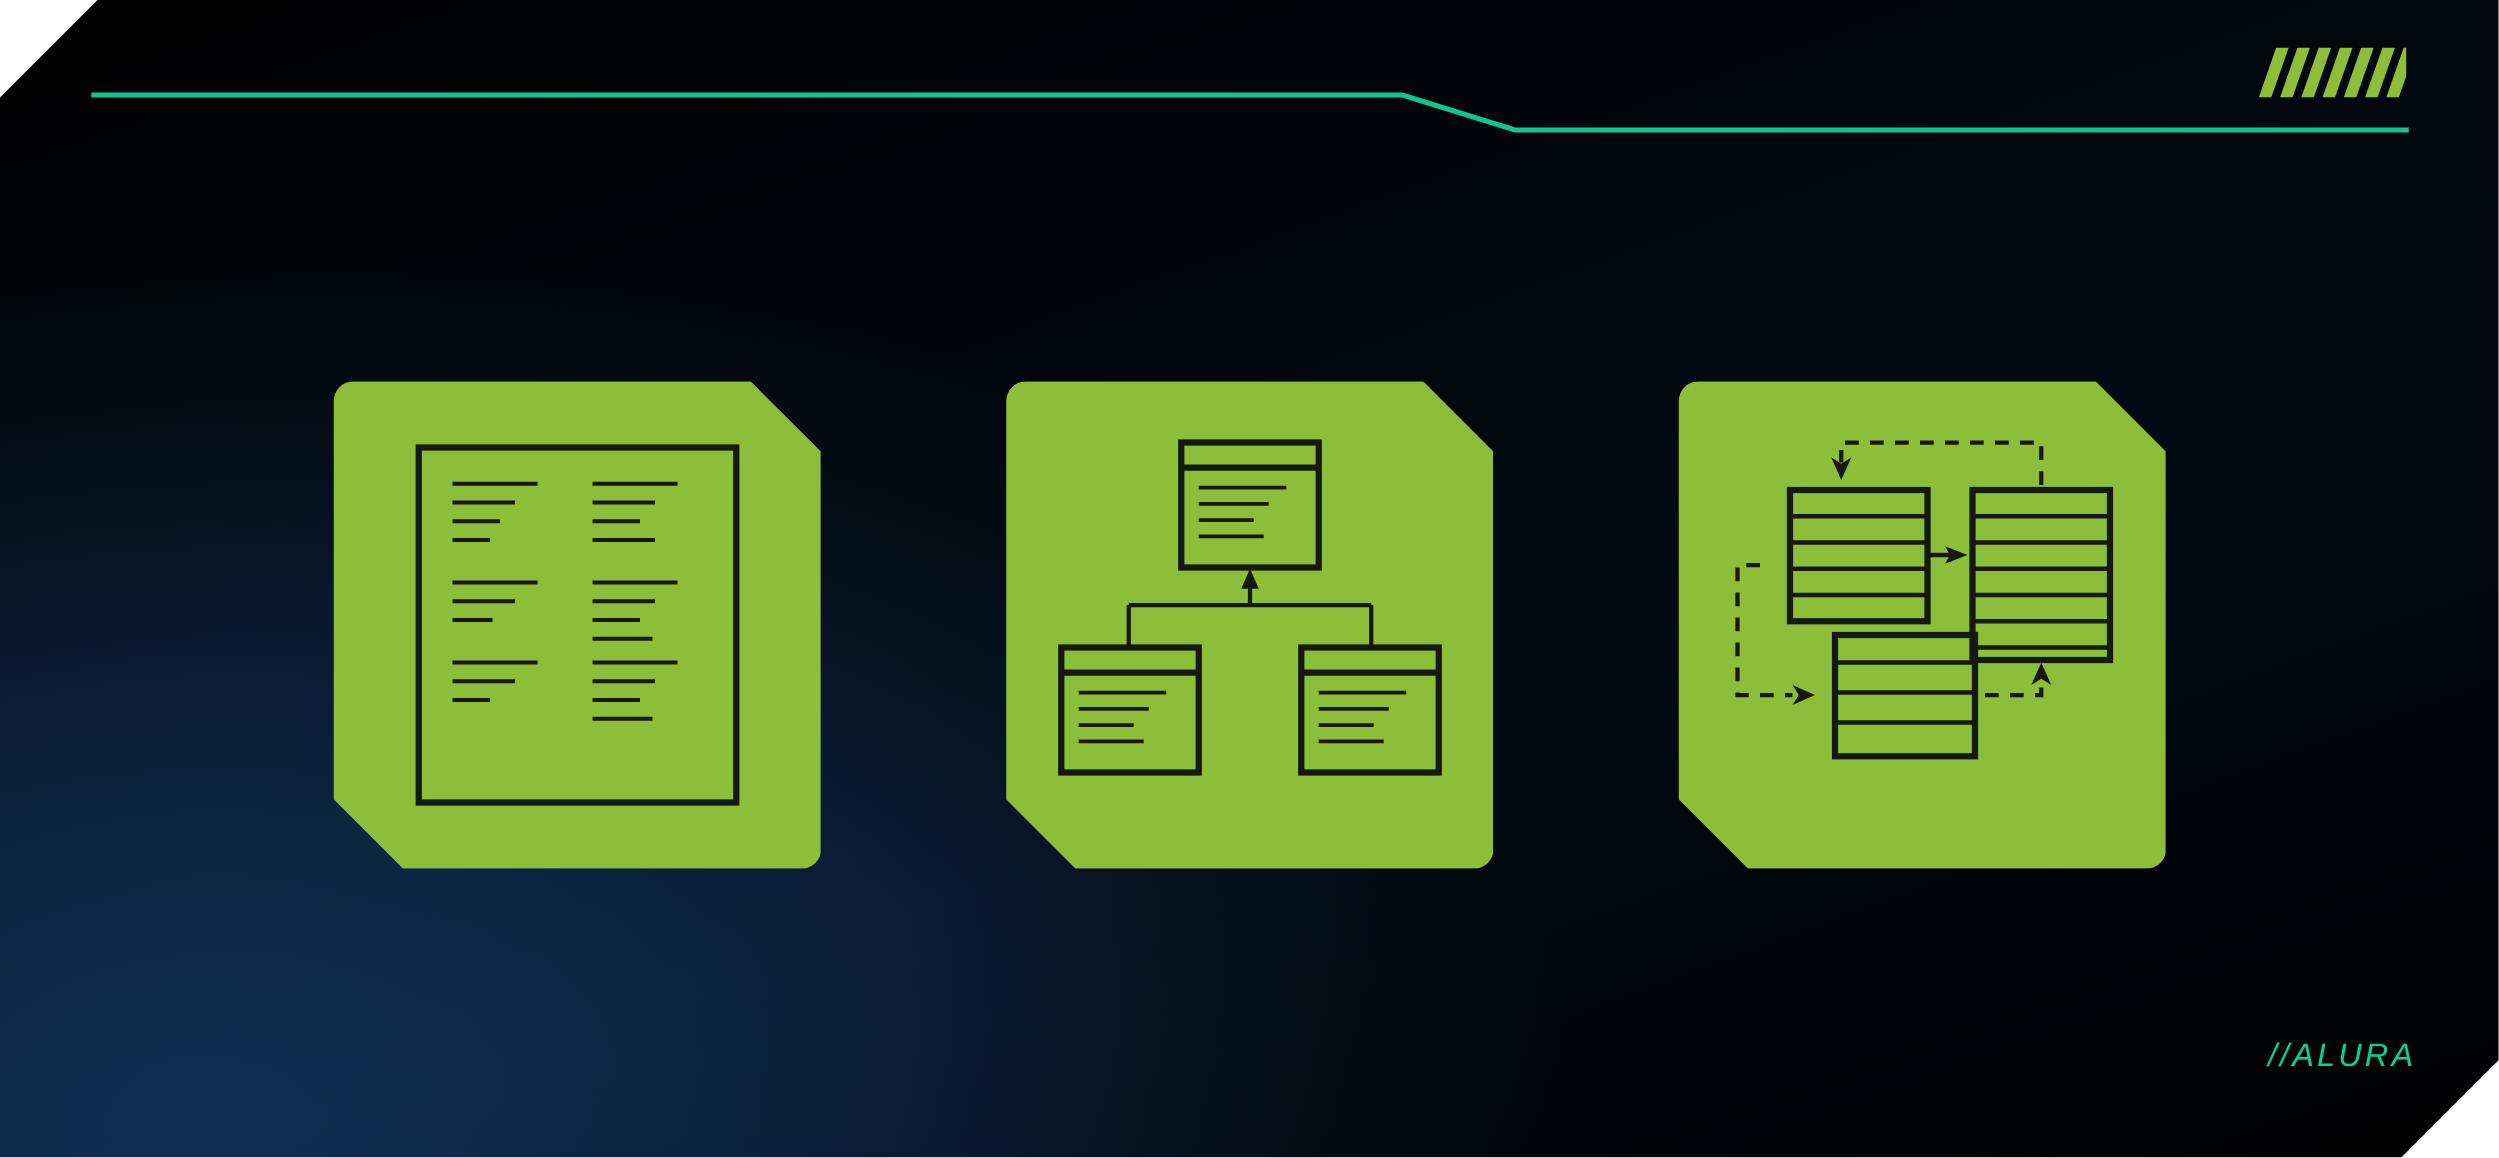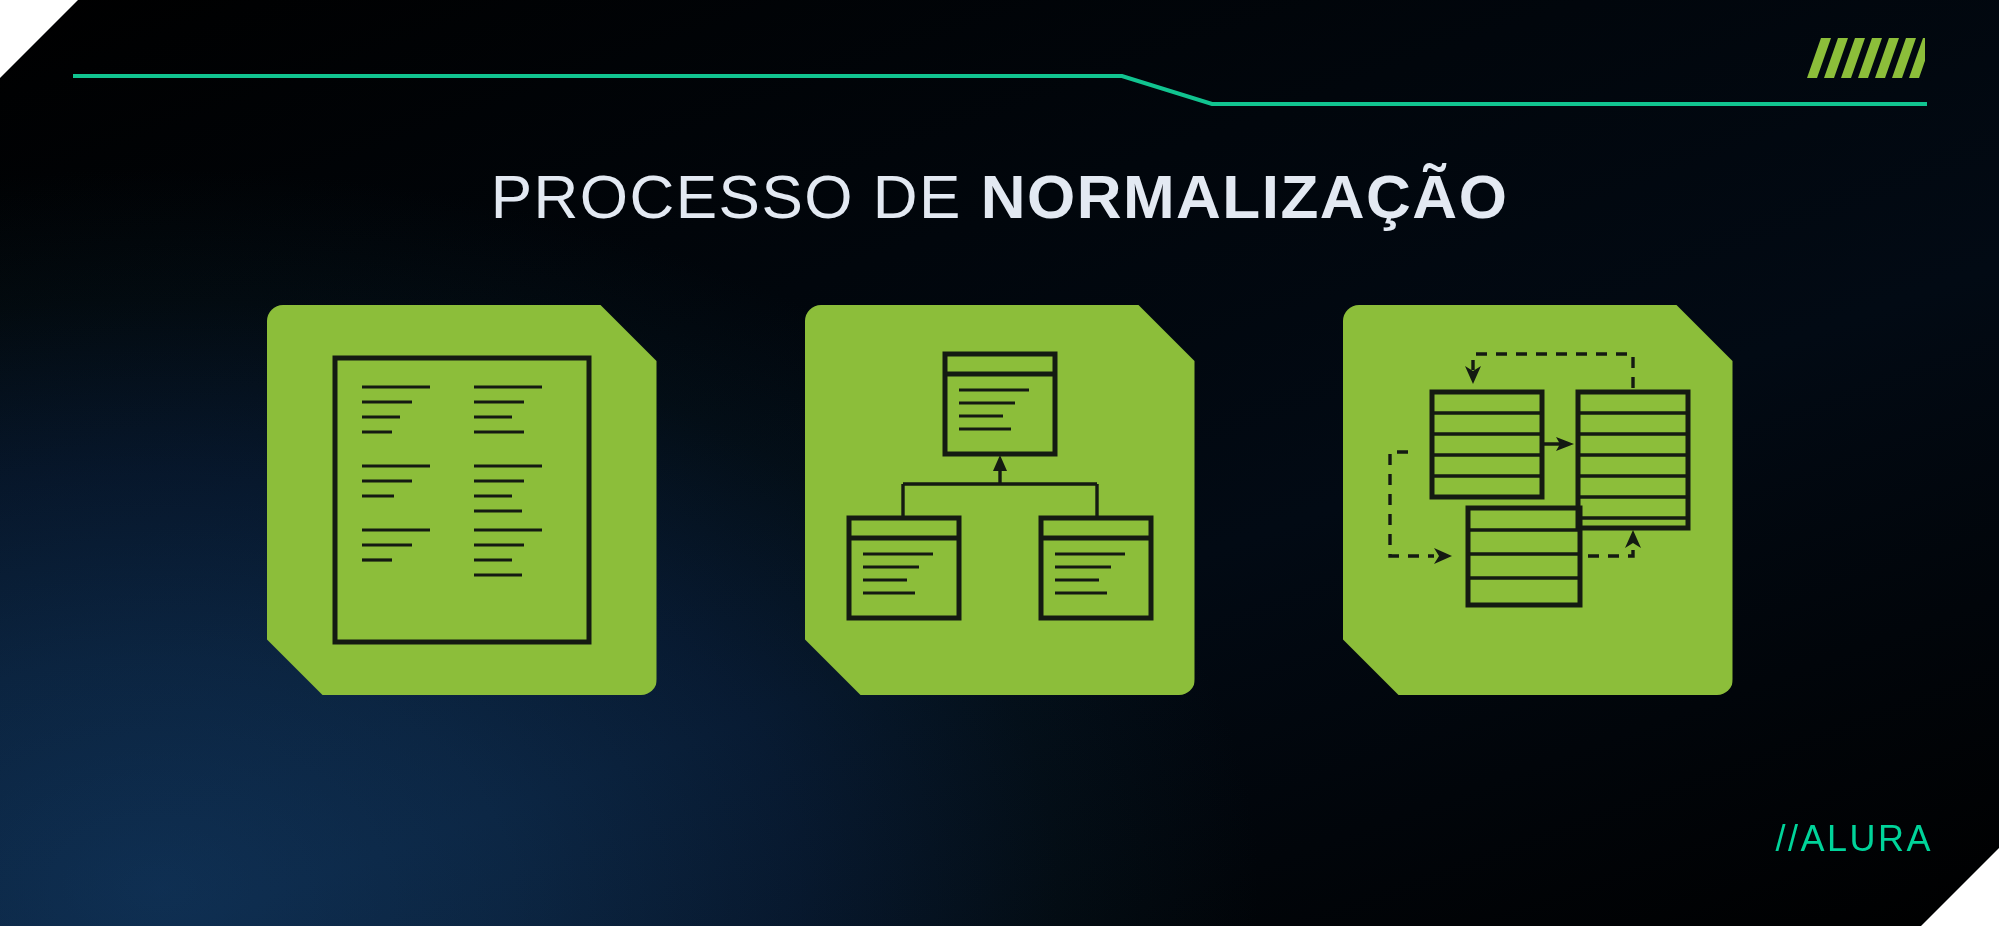--- a/index.html
+++ b/index.html
@@ -64,23 +64,24 @@
     line-height:1.35;
     font-family:"DejaVu Sans Mono", monospace;
     white-space:pre;
   }
   #binary div{white-space:pre;}
 
   
   #alura{
     position:absolute;right:66px;bottom:66px;
     color:#00d49a;
-    font-size:36px;
+    font-size:26px;
     letter-spacing:2.5px;
     font-weight:400;
+    font-style:italic;
   }
 </style>
 </head>
 <body>
 
 <div id="slide">
 
   <svg id="top-rule" viewBox="0 0 1999 140" preserveAspectRatio="none">
     <polyline points="75,76 1122,76 1212,104 1925,104" fill="none" stroke="#11c490" stroke-width="4" stroke-linecap="square" stroke-linejoin="miter"></polyline>
   </svg>
@@ -90,21 +91,20 @@
       <polygon points="12,40 26,0 36,0 22,40"></polygon>
       <polygon points="29,40 43,0 53,0 39,40"></polygon>
       <polygon points="46,40 60,0 70,0 56,40"></polygon>
       <polygon points="63,40 77,0 87,0 73,40"></polygon>
       <polygon points="80,40 94,0 104,0 90,40"></polygon>
       <polygon points="97,40 111,0 121,0 107,40"></polygon>
       <polygon points="114,40 128,0 138,0 124,40"></polygon>
     </g>
   </svg>
 
-  <h1 id="title"><span class="light">PROCESSO DE </span><span class="bold">NORMALIZAÇÃO</span></h1>
 
   <div id="cards">
 
     <div class="card">
       <svg width="260" height="290" viewBox="0 0 260 290">
         <rect x="3" y="3" width="254" height="284" fill="none" stroke="#141a12" stroke-width="5"></rect>
         <g stroke="#141a12" stroke-width="3.2" stroke-linecap="butt">
 
           <line x1="30" y1="32" x2="98" y2="32"></line>
           <line x1="30" y1="47" x2="80" y2="47"></line>

